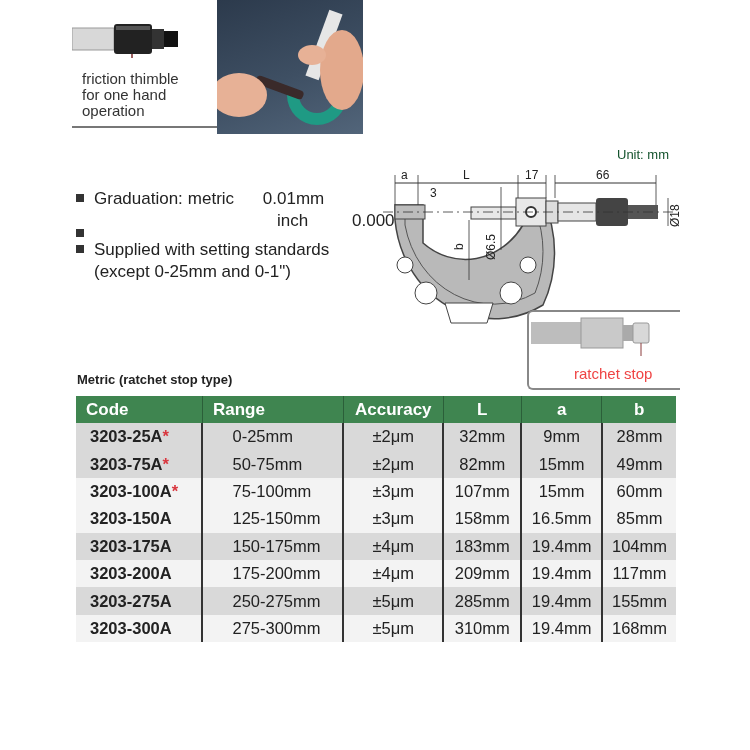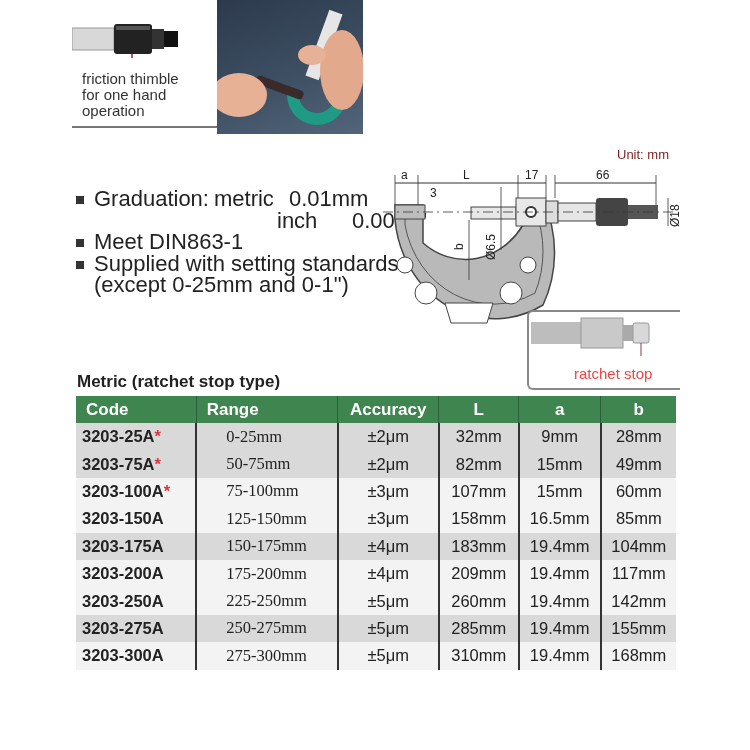--- a/index.html
+++ b/index.html
@@ -3,40 +3,40 @@
 <meta charset="utf-8">
 <style>
   html,body{margin:0;padding:0;background:#fff;}
   body{width:750px;height:750px;position:relative;overflow:hidden;font-family:"Liberation Sans",sans-serif;color:#222;}
   .abs{position:absolute;}
   
   .thimble{left:72px;top:20px;width:110px;height:38px;}
   .thimble-label{left:82px;top:71px;width:130px;text-align:left;font-size:15px;line-height:16px;color:#333;}
   .top-rule{left:72px;top:126px;width:145px;height:2px;background:#777;}
   .photo{left:217px;top:0;width:146px;height:134px;background:linear-gradient(160deg,#2c3a4c 0%,#3e4f63 55%,#52657a 100%);overflow:hidden;}
-  .unit{left:617px;top:147px;font-size:13px;color:#7f1d1d;}
-  
-  .bullets{left:76px;top:188px;font-size:22px;line-height:21.5px;color:#222;}
+  .unit{left:617px;top:147px;font-size:13px;color:#14532d;}
+  
+  .bullets{left:76px;top:188px;font-size:17px;line-height:21.5px;color:#222;}
   .bullets .row{display:flex;align-items:baseline;}
   .bullets .sq{width:8px;height:8px;background:#333;display:inline-block;margin-right:10px;transform:translateY(-2px);flex:none;}
   .bullets .indent{padding-left:18px;}
   .grad-sub{display:inline-block;width:75px;}
   
   .diagram{left:383px;top:165px;width:300px;height:170px;}
   .ratchet-box{left:527px;top:310px;width:153px;height:80px;border:2px solid #888;border-right:none;border-radius:6px 0 0 6px;background:#fff;box-sizing:border-box;}
   .ratchet-label{left:574px;top:365px;font-size:15px;color:#ef4444;}
   
-  .tbl-title{left:77px;top:372px;font-size:17px;font-weight:bold;color:#222;}
+  .tbl-title{left:77px;top:372px;font-size:13px;font-weight:bold;color:#222;}
   table{position:absolute;left:76px;top:396px;border-collapse:collapse;width:600px;font-size:16.5px;}
   th{background:#3f8550;color:#fff;font-weight:bold;height:27px;padding:0 0 0 10px;text-align:left;border-left:1px solid #2b5f39;font-size:17px;}
   th.c{text-align:center;padding:0;}
   td{height:27.4px;padding:0;border-left:2px solid #333;color:#222;white-space:nowrap;}
   td:first-child,th:first-child{border-left:none;margin-top:12px;}
-  td.code{font-weight:bold;padding-left:6px;width:118px;}
-  td.range{padding-left:29px;width:116px;font-family:Liberation Serif, serif;}
+  td.code{font-weight:bold;padding-left:14px;width:118px;}
+  td.range{padding-left:29px;width:116px;}
   td.c{text-align:center;}
   tr.odd td{background:#d9d9d9;}
   tr.even td{background:#f3f3f3;}
   .star{color:#d9363e;font-weight:bold;}
 </style>
 </head>
 <body>
 
 <svg class="abs thimble" viewBox="0 0 110 38">
   <rect x="0" y="8" width="42" height="22" fill="#d8d8d8" stroke="#999"></rect>
@@ -73,21 +73,20 @@
     <span class="grad-sub">metric</span>
     <span>0.01mm</span>
   </div>
   <div class="row">
     <span style="display:inline-block;width:201px"></span>
     <span class="grad-sub">inch</span>
     <span>0.0001"</span>
   </div>
   <div class="row">
     <span class="sq"></span>
-    <span>Meet DIN863-1</span>
   </div>
   <div class="row">
     <span class="sq"></span>
     <span>Supplied with setting standards</span>
   </div>
   <div class="row indent">
     <span>(except 0-25mm and 0-1")</span>
   </div>
 </div>
 
@@ -199,28 +198,20 @@
         <td class="c" style="width:78px">104mm</td>
       </tr>
       <tr class="even">
         <td class="code"><span>3203-200A</span><span class="star"></span></td>
         <td class="range">175-200mm</td>
         <td class="c" style="width:104px">±4μm</td>
         <td class="c" style="width:82px">209mm</td>
         <td class="c" style="width:84px">19.4mm</td>
         <td class="c" style="width:78px">117mm</td>
       </tr>
-      <tr class="even">
-        <td class="code"><span>3203-250A</span><span class="star"></span></td>
-        <td class="range">225-250mm</td>
-        <td class="c" style="width:104px">±5μm</td>
-        <td class="c" style="width:82px">260mm</td>
-        <td class="c" style="width:84px">19.4mm</td>
-        <td class="c" style="width:78px">142mm</td>
-      </tr>
       <tr class="odd">
         <td class="code"><span>3203-275A</span><span class="star"></span></td>
         <td class="range">250-275mm</td>
         <td class="c" style="width:104px">±5μm</td>
         <td class="c" style="width:82px">285mm</td>
         <td class="c" style="width:84px">19.4mm</td>
         <td class="c" style="width:78px">155mm</td>
       </tr>
       <tr class="even">
         <td class="code"><span>3203-300A</span><span class="star"></span></td>

